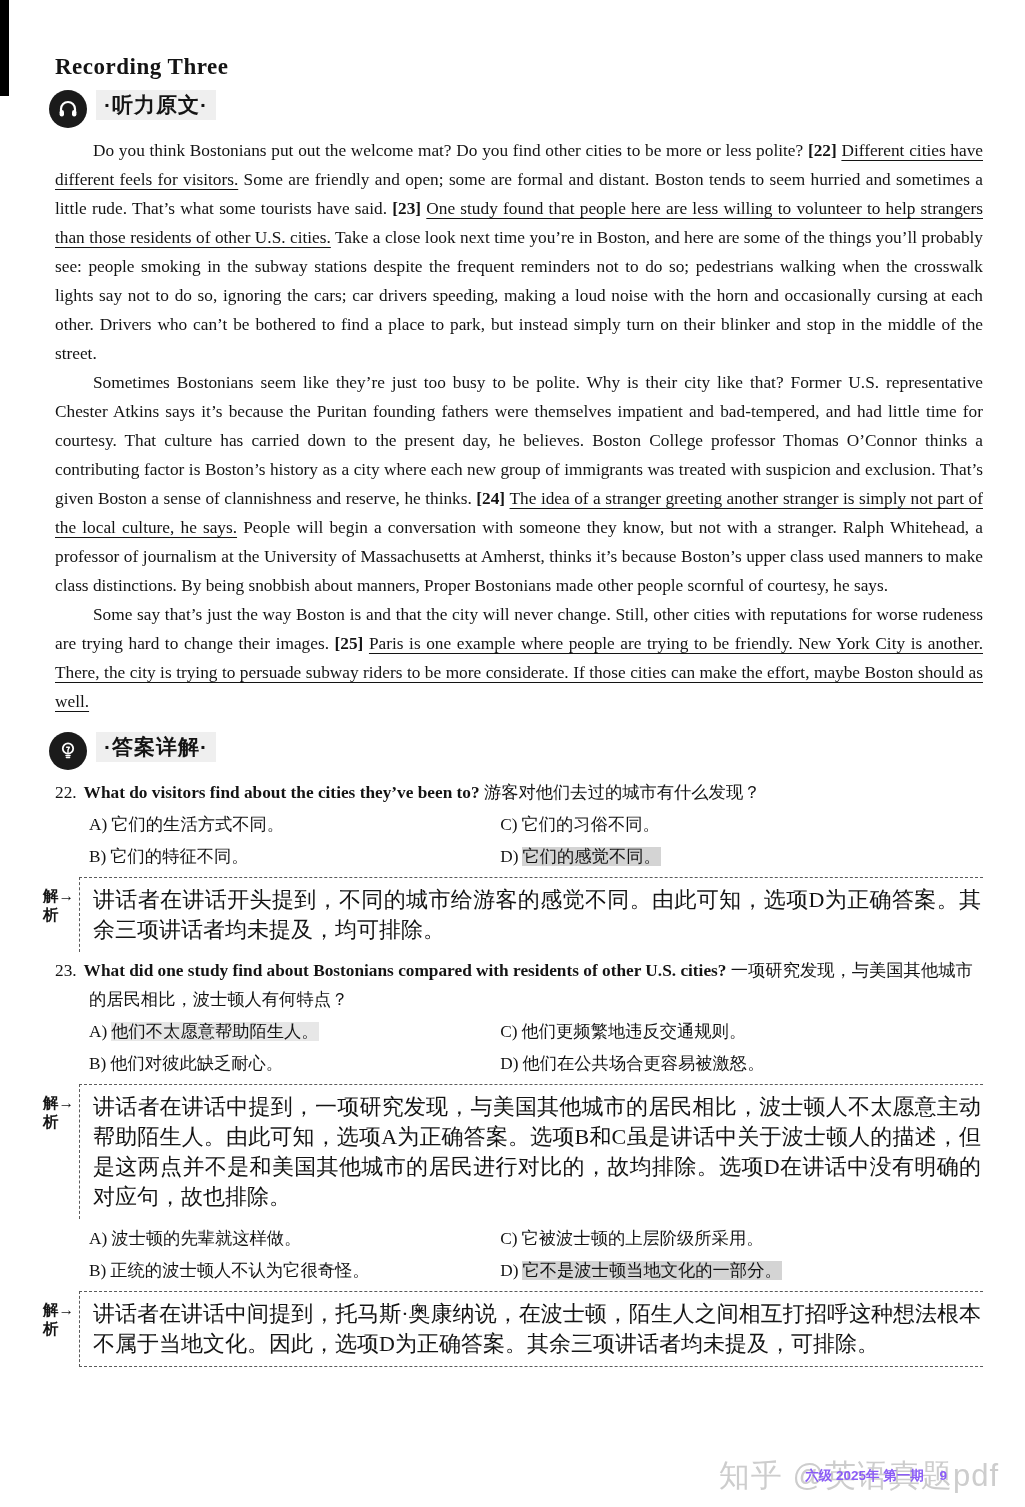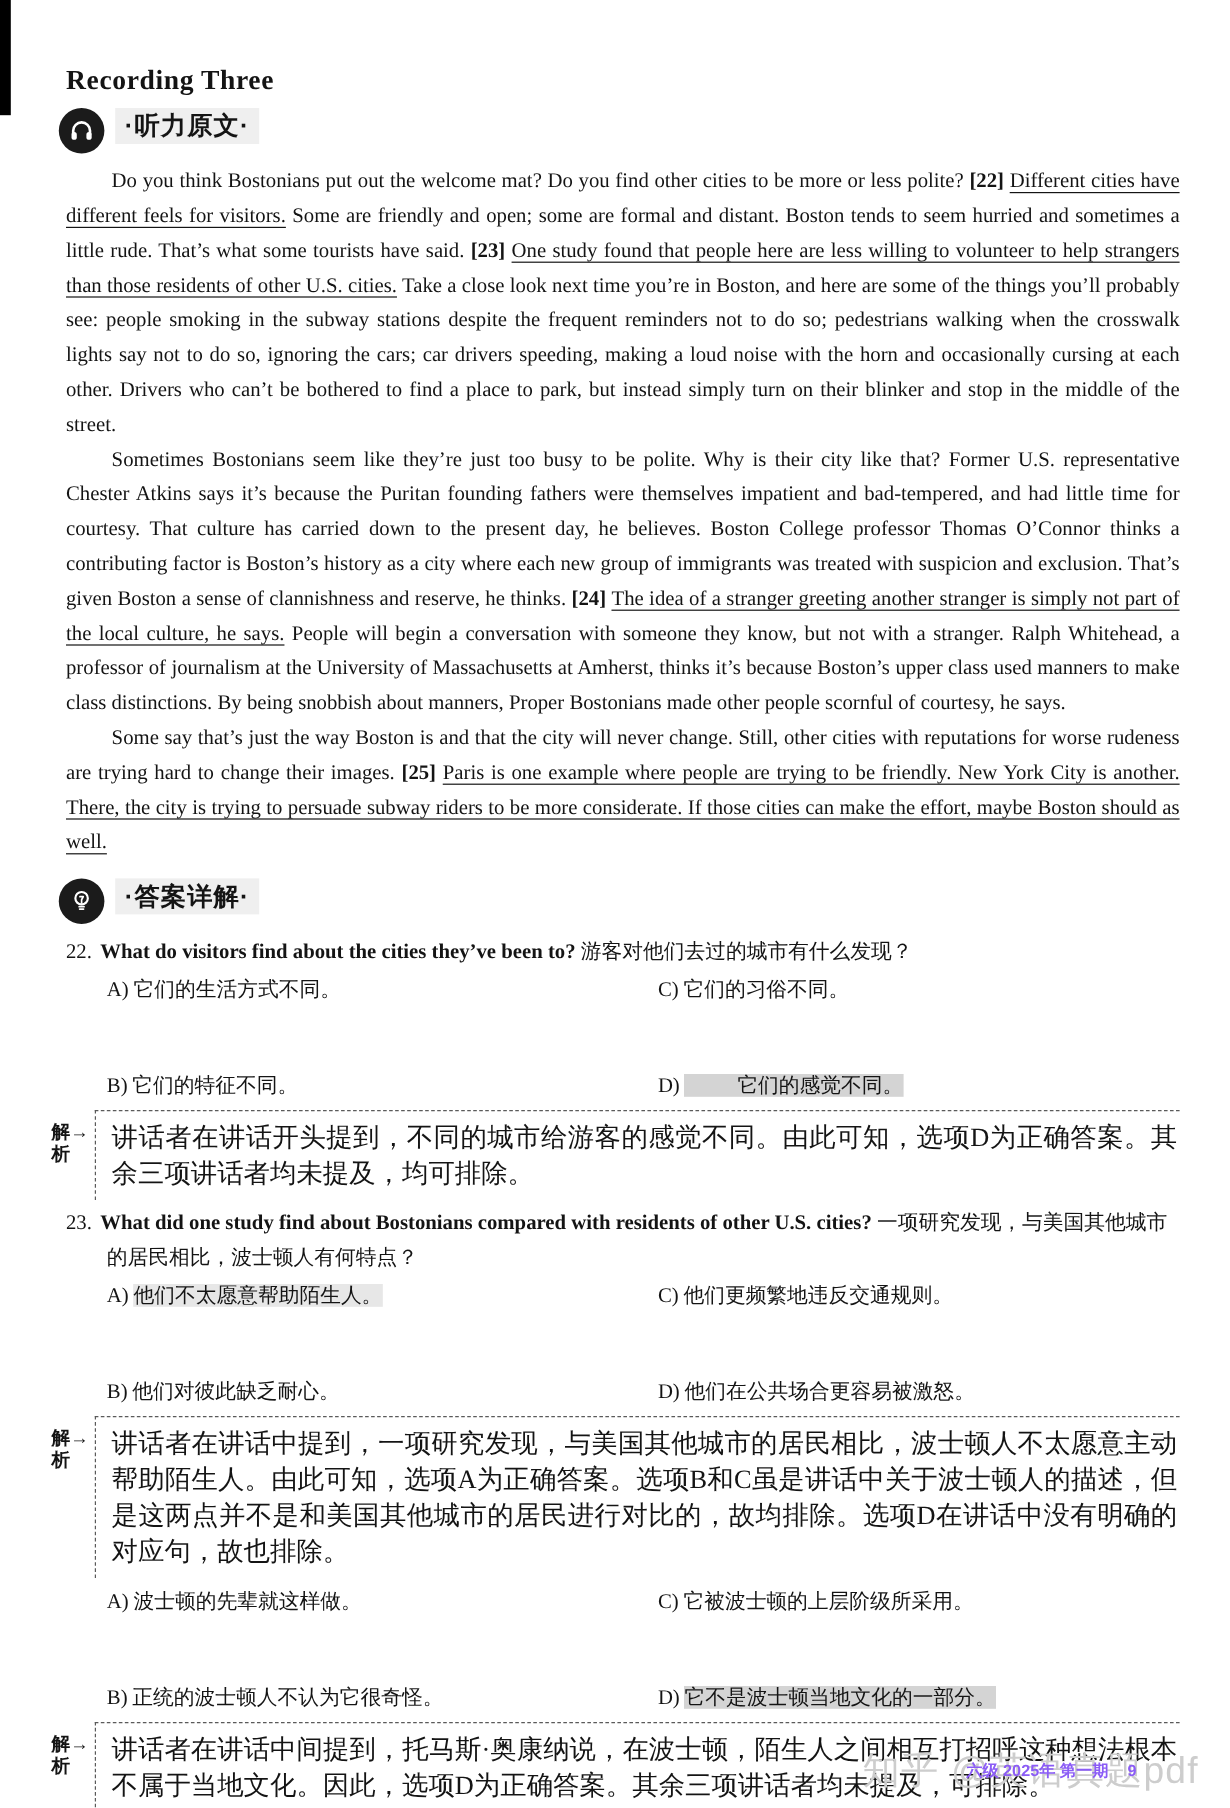--- a/index.html
+++ b/index.html
@@ -23,21 +23,21 @@
   .t-para .ref{font-weight:bold;}
   
   #questions{margin-top:2px;}
   .question{font-size:17.3px;}
   .q-head{padding-left:34px;text-indent:-34px;line-height:29px;margin-top:4px;}
   .q-num{margin-right:7px;}
   .q-en{font-weight:bold;}
   .q-zh{font-weight:normal;}
   .options{
     display:grid;grid-template-columns:46% 1fr;grid-template-rows:auto auto;
-    grid-auto-flow:column;padding-left:34px;line-height:32px;margin:2px 0 2px 0;gap:48px;}
+    grid-auto-flow:column;padding-left:34px;line-height:32px;margin:2px 0 2px 0;}
   .option{white-space:nowrap;}
   .opt-label{margin-right:4px;}
   .analysis{display:flex;margin:4px 0 4px -12px;}
   .a-label{
     width:36px;flex:0 0 36px;font-family:"Liberation Sans","DejaVu Sans",sans-serif;
     font-weight:bold;font-size:15.5px;line-height:19px;padding-top:9px;text-align:left;}
   .a-label .arrow-line{white-space:nowrap;}
   .a-content{
     flex:1;border-top:1.6px dashed #5a5a5a;border-left:1.6px dashed #5a5a5a;
     padding:7px 2px 7px 13px;font-size:22px;line-height:30px;text-align:justify;}
@@ -89,21 +89,21 @@
     <span class="section-label">·答案详解·</span>
   </div>
 
   <div id="questions">
       <div class="question">
         <div class="q-head"><span class="q-num">22.</span><span class="q-en">What do visitors find about the cities they’ve been to? </span><span class="q-zh">游客对他们去过的城市有什么发现？</span></div>
         <div class="options">
           <div class="option"><span class="opt-label">A)</span><span class="opt-text">它们的生活方式不同。</span></div>
           <div class="option"><span class="opt-label">B)</span><span class="opt-text">它们的特征不同。</span></div>
           <div class="option"><span class="opt-label">C)</span><span class="opt-text">它们的习俗不同。</span></div>
-          <div class="option"><span class="opt-label">D)</span><span class="opt-text" style="background: rgb(212, 212, 212); padding-left: 44px;">它们的感觉不同。</span></div>
+          <div class="option"><span class="opt-label">D)</span><span class="opt-text" style="background: rgb(212, 212, 212);">它们的感觉不同。</span></div>
         </div>
         <div class="analysis">
           <div class="a-label">
             <div class="arrow-line">解→</div>
             <div>析</div>
           </div>
           <div class="a-content">讲话者在讲话开头提到，不同的城市给游客的感觉不同。由此可知，选项D为正确答案。其余三项讲话者均未提及，均可排除。</div>
         </div>
       </div>
       <div class="question">

